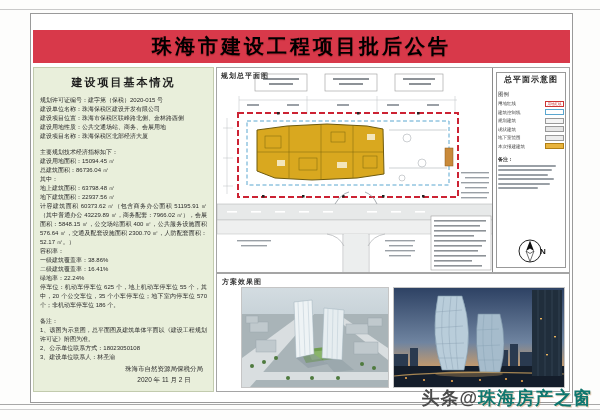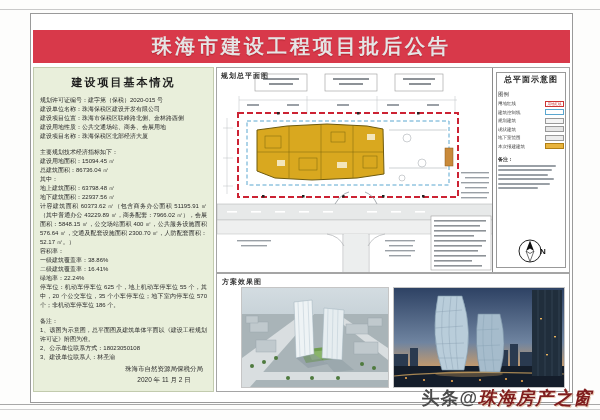--- a/index.html
+++ b/index.html
@@ -1,21 +1,21 @@
 <!DOCTYPE html>
 <html><head>
 <meta charset="utf-8">
 <style>
   html,body{margin:0;padding:0;}
   body{width:600px;height:420px;background:#fdfdfc;font-family:"Liberation Sans","DejaVu Sans",sans-serif;position:relative;overflow:hidden;}
   .hairline{position:absolute;left:0;width:600px;height:1px;background:#c9c9c9;}
   #sheet{position:absolute;left:30px;top:13px;width:541px;height:388px;background:#ffffff;border:1px solid #9a9a9a;}
   
   #banner{position:absolute;left:33px;top:30px;width:537px;height:33px;background:#d8394a;display:flex;align-items:center;justify-content:center;}
-  #banner .t{color:#e5e5e5;font-size:20px;font-weight:bold;letter-spacing:3px;text-shadow:0 1px 1px rgba(120,0,10,.4);}
+  #banner .t{color:#000000;font-size:20px;font-weight:bold;letter-spacing:3px;text-shadow:0 1px 1px rgba(120,0,10,.4);}
   
   #info{position:absolute;left:33px;top:67px;width:181px;height:325px;background:#e9efdb;border:1px solid #c2cbae;box-sizing:border-box;padding:5px 6px 4px 6px;}
   #info .ptitle{text-align:center;font-size:11px;font-weight:bold;color:#1c1c1c;letter-spacing:2px;margin:2px 0 6px 0;}
   .info-line{font-size:6px;line-height:9px;color:#2a2a2a;text-align:justify;}
   .info-spacer{height:7px;}
   #info .sign{position:absolute;right:10px;bottom:6px;text-align:center;}
   #info .sign .agency{font-size:6.5px;color:#2a2a2a;line-height:11px;}
   #info .sign .date{font-size:6.5px;color:#2a2a2a;line-height:11px;}
   
   #plan-wrap{position:absolute;left:216px;top:67px;width:354px;height:206px;background:#7dd3fc;border:1px solid #a5a5a5;box-sizing:border-box;}
@@ -33,21 +33,21 @@
   .note-bar{height:2px;background:#9aa0a6;margin:2.5px 5px 0 5px;border-radius:1px;}
   #compass{position:absolute;left:50%;transform:translateX(-50%);bottom:6px;}
   
   #renders{position:absolute;left:216px;top:273px;width:354px;height:119px;background:#ffffff;border:1px solid #a5a5a5;box-sizing:border-box;}
   #renders .rlabel{position:absolute;left:5px;top:3px;font-size:7px;font-weight:bold;color:#333;letter-spacing:1px;}
   .render-img{position:absolute;top:13px;height:101px;border:1px solid #c5c5c5;box-sizing:border-box;overflow:hidden;}
   #render-day{left:24px;width:148px;}
   #render-dusk{left:176px;width:172px;}
   
   #watermark{position:absolute;left:0;top:386px;width:592px;text-align:right;font-size:18px;font-weight:bold;color:#4b4b4b;letter-spacing:1px;z-index:9;text-shadow:0 0 1px rgba(255,255,255,.7);}
-  #watermark .brand{color:#7f1d1d;text-shadow:1px 1px 0 rgba(200,120,60,.35),0 0 1px #fff;font-style:italic;}
+  #watermark .brand{color:#0f766e;text-shadow:1px 1px 0 rgba(200,120,60,.35),0 0 1px #fff;}
 </style>
 </head>
 <body>
 
 <div class="hairline" style="top:9px;"></div>
 <div class="hairline" style="top:404px;background:#a8a8a8;"></div>
 <div class="hairline" style="top:409px;background:#cfcfcf;"></div>
 
 <div id="sheet"></div>
 

